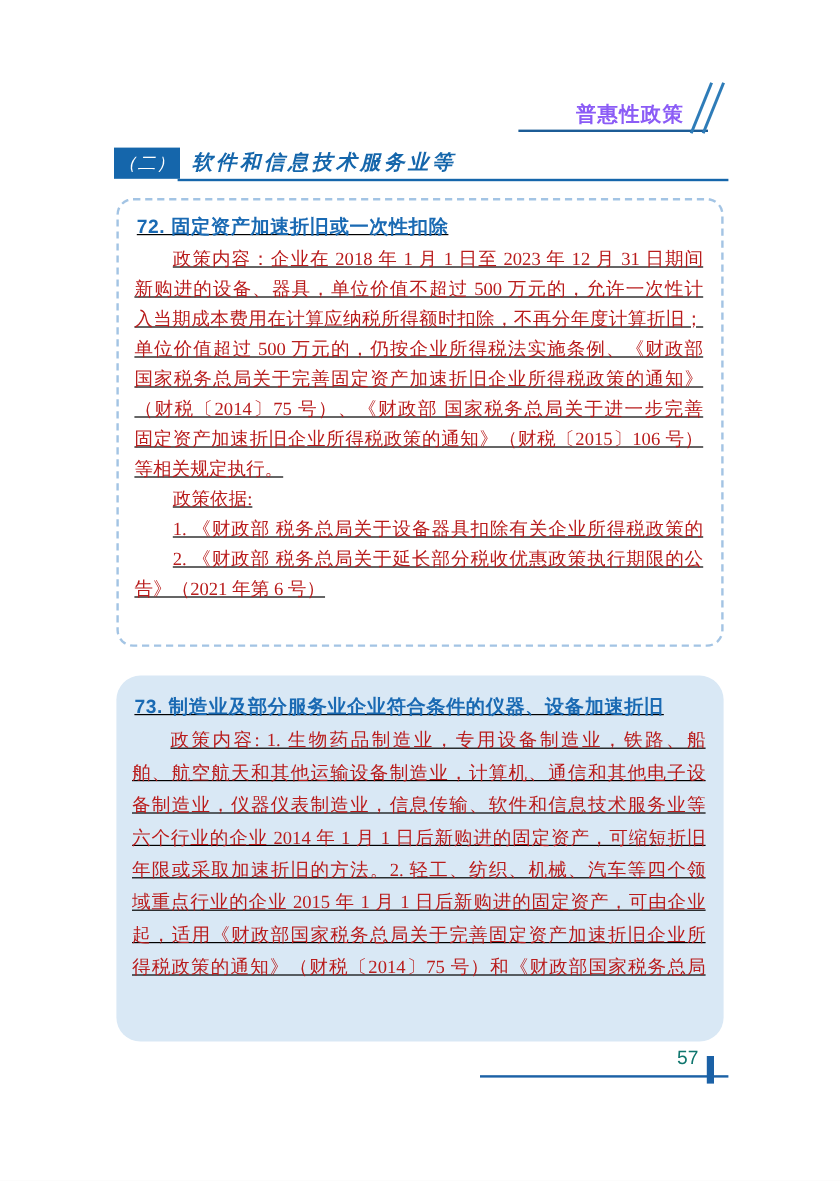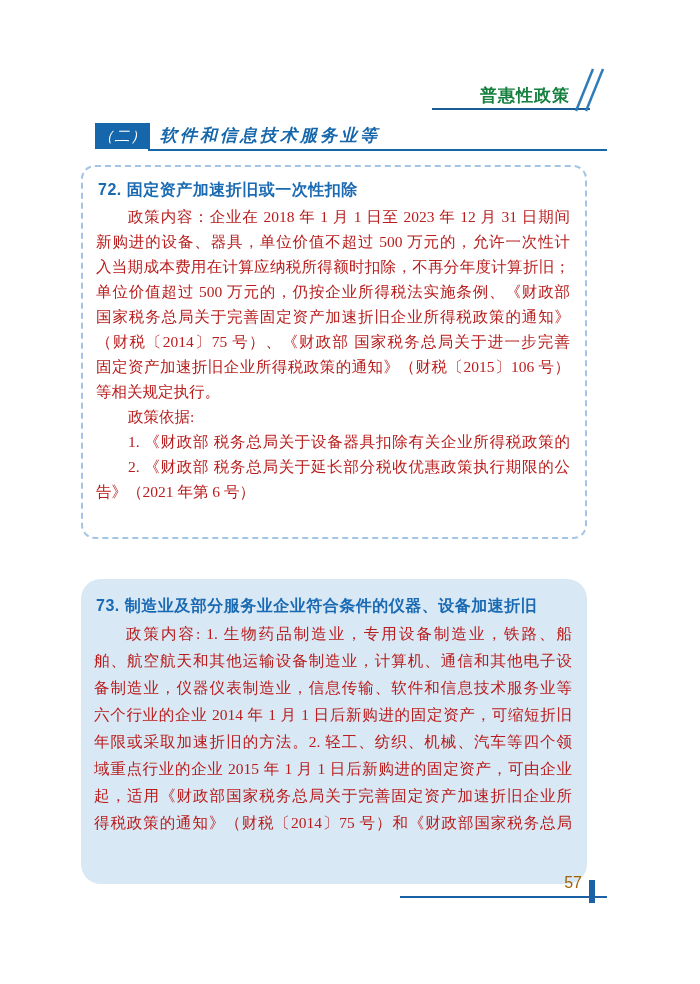--- a/index.html
+++ b/index.html
@@ -6,70 +6,69 @@
   .page {
     position:relative; width:700px; height:984px; background:#ffffff;
     overflow:hidden; outline:1px solid #ececec;
     font-family:"Liberation Serif","DejaVu Serif",serif;
   }
 
   
   .hdr-label {
     position:absolute; left:470px; top:84px; width:110px;
     font-family:"Liberation Sans","DejaVu Sans",sans-serif;
-    font-size:17px; font-weight:bold; color:#15803d; letter-spacing:1px;
+    font-size:17px; font-weight:bold; color:#8b5cf6; letter-spacing:1px;
     text-align:center;
   }
   .hdr-rule { position:absolute; left:432px; top:108px; width:158px; height:2px; background:#1c5c96; }
   .hdr-slash { position:absolute; left:567px; top:66px; }
 
   
   .sec-badge {
     position:absolute; left:95px; top:123px; width:55px; height:26px;
     background:#1566ab; color:#ffffff; font-size:15px; font-style:italic;
     display:flex; align-items:center; justify-content:center; letter-spacing:1px;
   }
   .sec-title {
     position:absolute; left:160px; top:123px; height:26px; line-height:26px;
     color:#1566ab; font-size:17px; font-style:italic; font-weight:600;
     letter-spacing:3px;
   }
   .sec-underline { position:absolute; left:148px; top:149px; width:459px; height:2px; background:#1566ab; }
 
   
-  .policy-box { position:absolute; left:81px; width:506px; box-sizing:border-box; }
+  .policy-box { position:absolute; left:97px; width:506px; box-sizing:border-box;text-decoration:underline; }
   .policy-box.dashed {
     top:165px; height:374px; background:#ffffff;
     border:2px dashed #a3c4e4; border-radius:14px;
     padding:11px 15px 0 13px;
   }
   .policy-box.filled {
     top:563px; height:305px; background:#d9e8f5;
     border-radius:20px;
     padding:15px 15px 0 13px;
-    margin-top:16px;
   }
   .box-title {
     font-family:"Liberation Sans","DejaVu Sans",sans-serif;
     font-size:16px; font-weight:bold; color:#1a6ab3;
     letter-spacing:0.5px; line-height:24px; margin:0 0 2px 2px;
   }
   .box-body { color:#b91c1c; font-size:15.5px; }
   .dashed .box-body .body-line { line-height:25px; }
   .filled .box-body .body-line { line-height:27px; }
   .body-line { text-align:justify; text-align-last:justify; }
   .body-line.flush { text-align-last:left; }
   .body-line.indent { text-indent:32px; }
 
   
   .ftr-rule { position:absolute; left:400px; top:896px; width:207px; height:2px; background:#1b61a6; }
   .ftr-num {
     position:absolute; left:548px; top:874px; width:34px; text-align:right;
     font-family:"Liberation Sans","DejaVu Sans",sans-serif;
-    font-size:16px; color:#a16207;
+    font-size:16px; color:#0f766e;
   }
   .ftr-bar { position:absolute; left:589px; top:880px; width:6px; height:23px; background:#1b61a6; }
 </style>
 </head>
 <body>
 
 <div class="page">
 
   <div class="hdr-label">普惠性政策</div>
   <div class="hdr-rule"></div>

